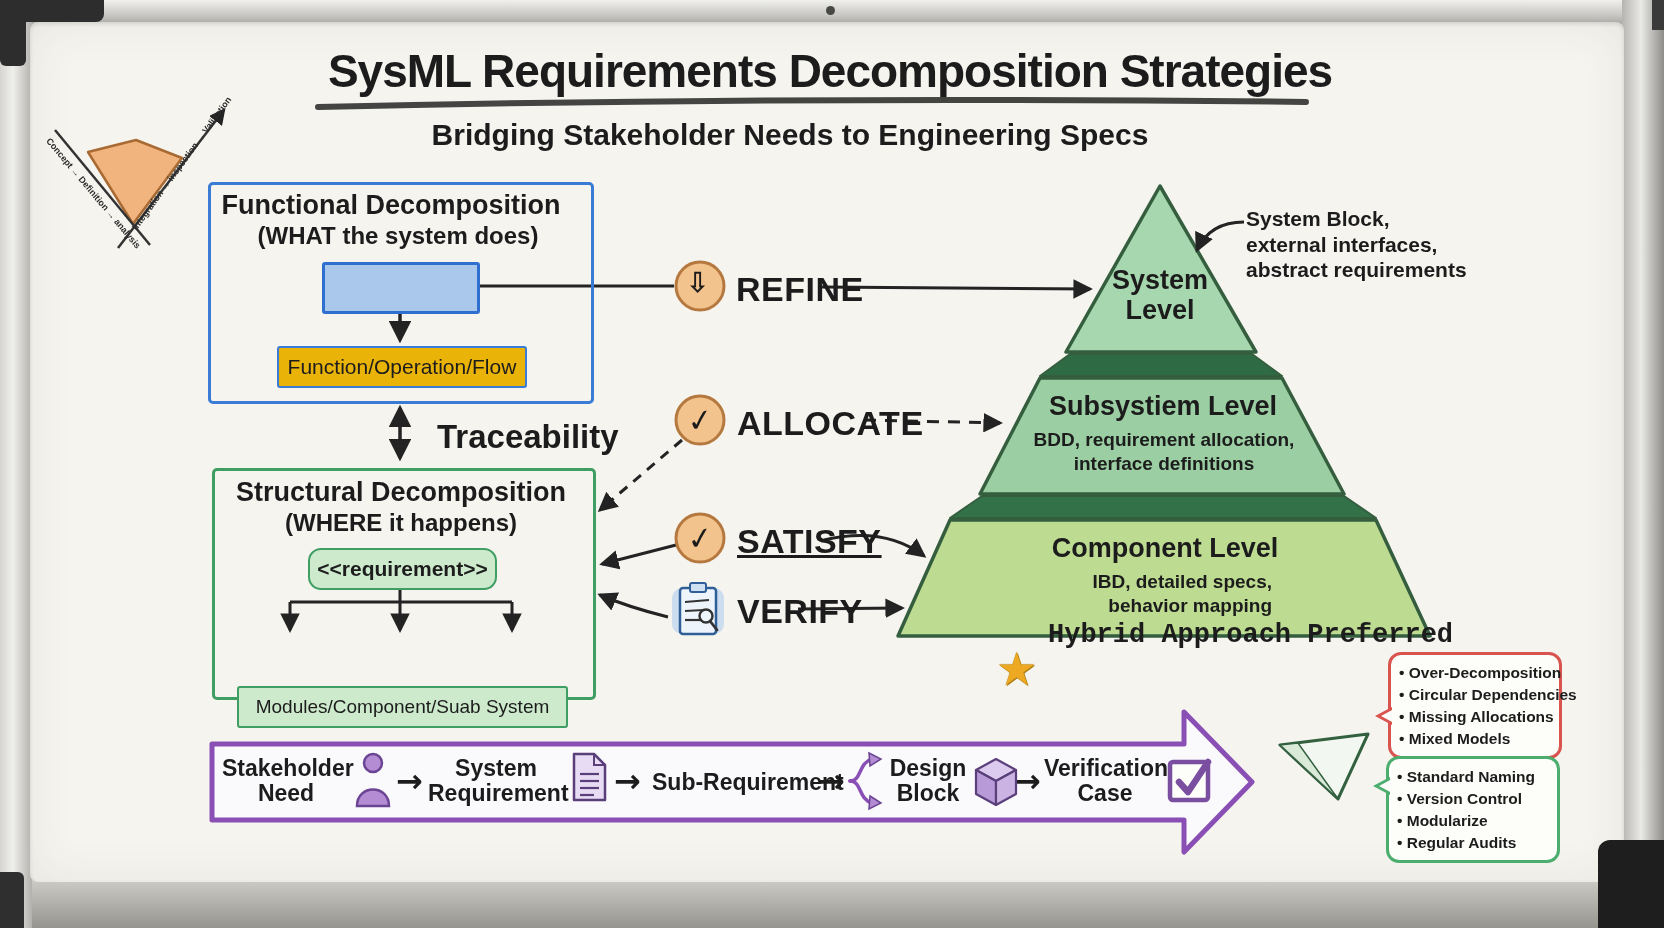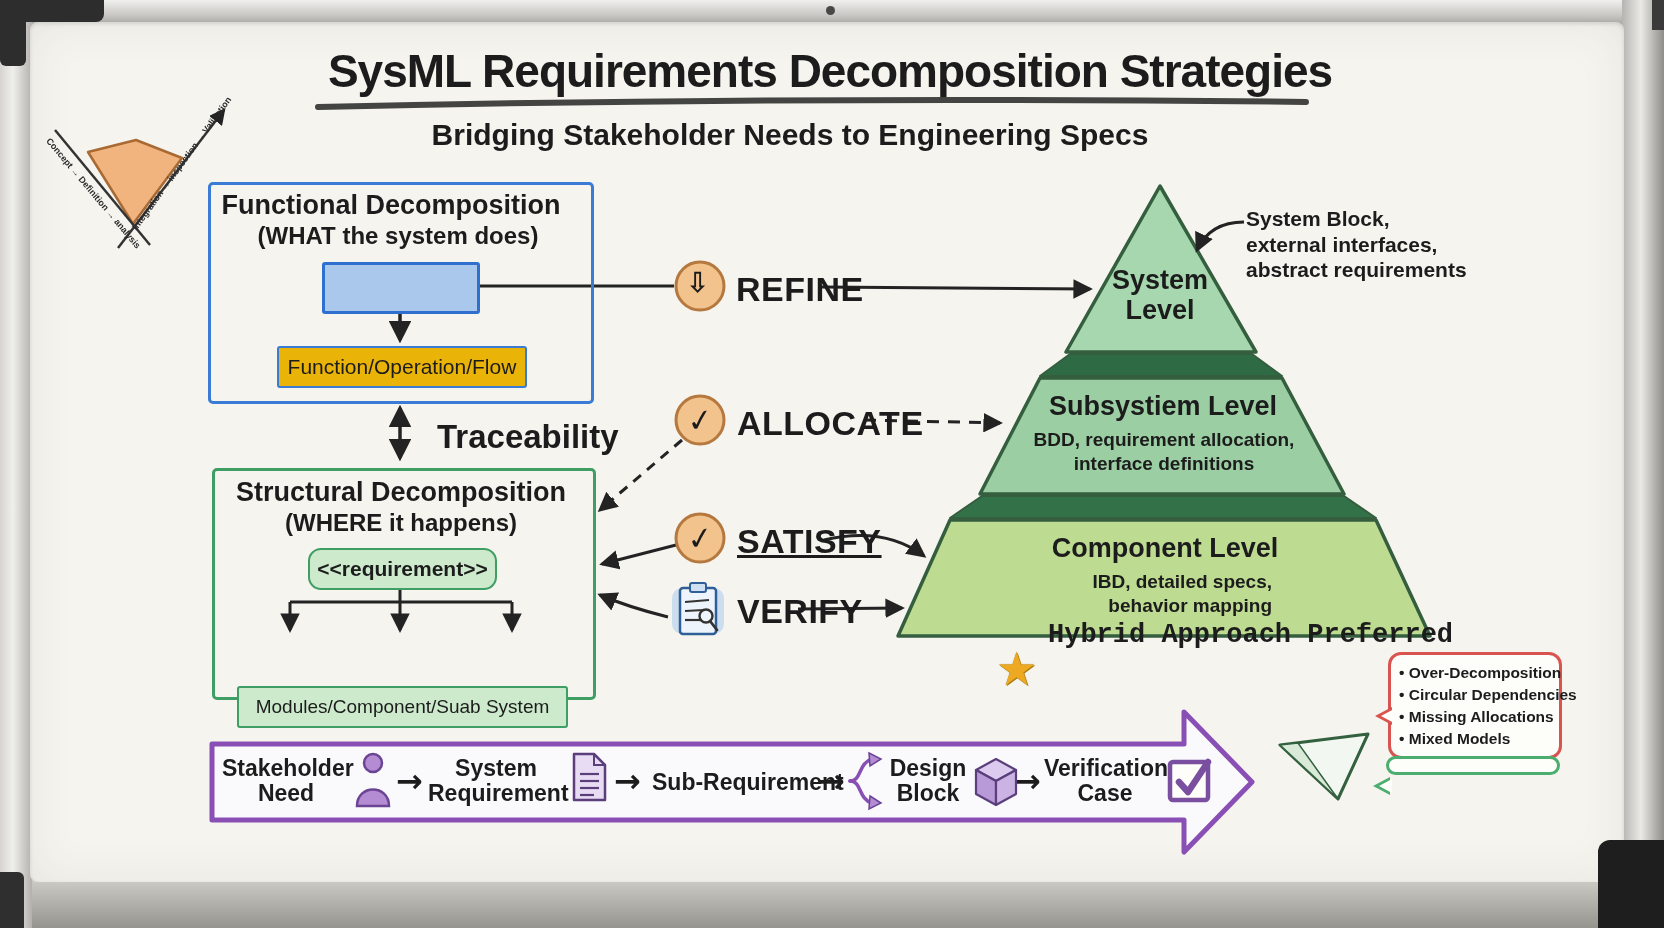--- a/index.html
+++ b/index.html
@@ -259,13 +259,19 @@
   <ul>
     <li>Over-Decomposition</li>
     <li>Circular Dependencies</li>
     <li>Missing Allocations</li>
     <li>Mixed Models</li>
   </ul>
 </div>
 <div class="bubble bubble-green">
   <div class="tail tail-green"></div>
   <div class="tail tail-green-in"></div>
+  <ul>
+    <li>Standard Naming</li>
+    <li>Version Control</li>
+    <li>Modularize</li>
+    <li>Regular Audits</li>
+  </ul>
 </div>
 
 </body></html>

